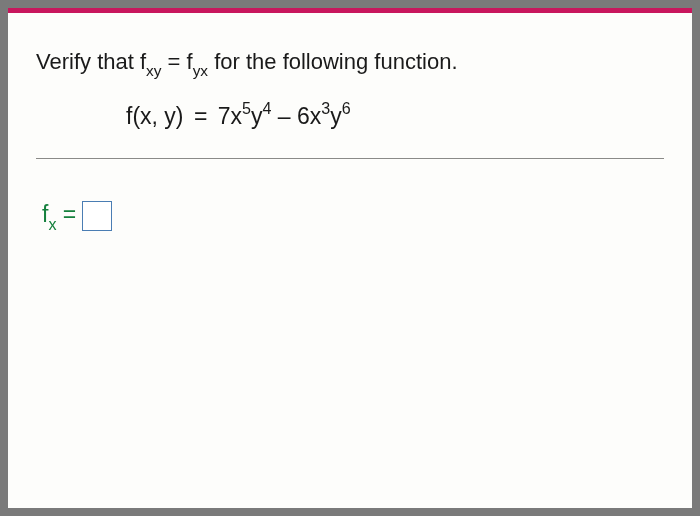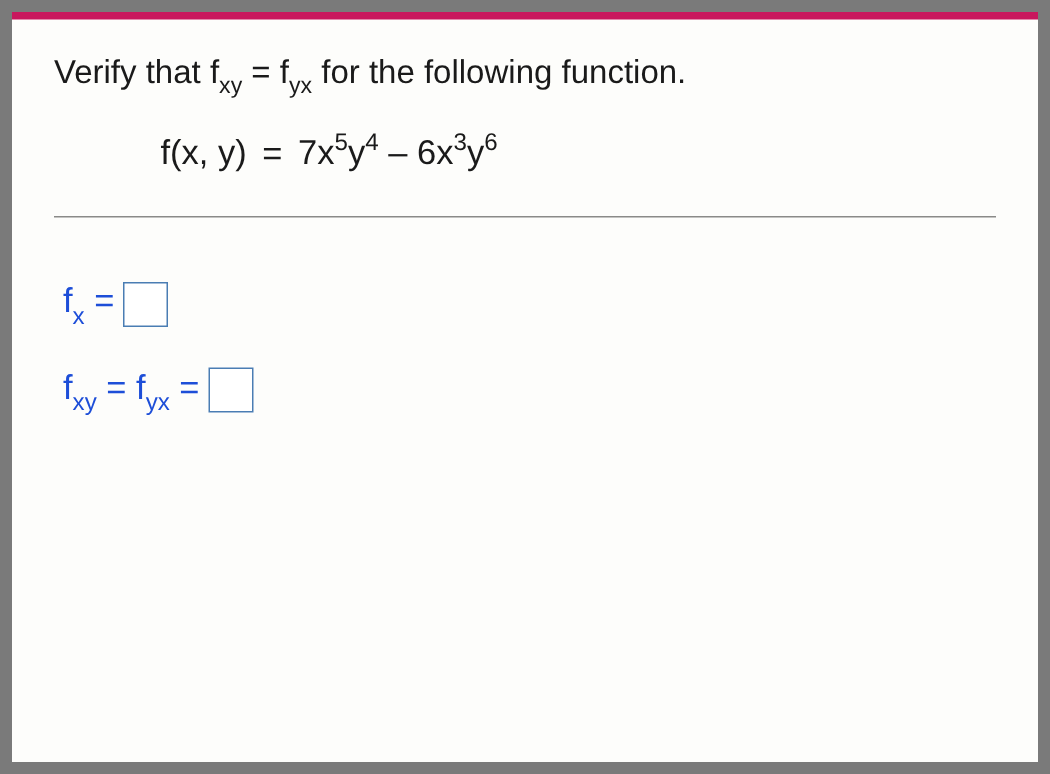--- a/index.html
+++ b/index.html
@@ -11,47 +11,47 @@
       display: flex;
       justify-content: center;
       align-items: flex-start;
       padding-top: 8px;
     }
     .page {
       width: 684px;
       height: 500px;
       background: #fdfdfb;
       border-top: 5px solid #c8175d;
-      padding: 22px 28px;
+      padding: 36px 28px;
       position: relative;
     }
     .prompt-line {
       font-size: 22px;
       color: #1a1a1a;
       margin-bottom: 22px;
       white-space: nowrap;
     }
     .equation-line {
       font-size: 23px;
       color: #1a1a1a;
-      margin-left: 71px;
+      margin-left: 90px;
       margin-bottom: 28px;
     }
     .divider {
       border: none;
       border-top: 1.5px solid #8a8a88;
       margin: 0 0 42px 0;
     }
     .answer-row {
       display: flex;
       align-items: center;
       margin-left: 6px;
       margin-bottom: 26px;
       font-size: 23px;
-      color: #1d4ed8;
+      color: #15803d;
     }
     .answer-label {
       display: inline-block;
     }
     .answer-box {
       display: inline-block;
       width: 30px;
       height: 30px;
       border: 1.5px solid #4a7db3;
       background: #ffffff;
@@ -77,20 +77,14 @@
   <hr class="divider">
 
   <div class="answer-row">
     <span class="answer-label">
       <span>f</span><sub>x</sub><span> = </span>
     </span>
     <span class="answer-box"></span>
   </div>
 
 
-  <div class="answer-row">
-    <span class="answer-label">
-      <span>f</span><sub>xy</sub><span> = </span><span>f</span><sub>yx</sub><span> = </span>
-    </span>
-    <span class="answer-box"></span>
-  </div>
 
 </div>
 
 </body></html>

